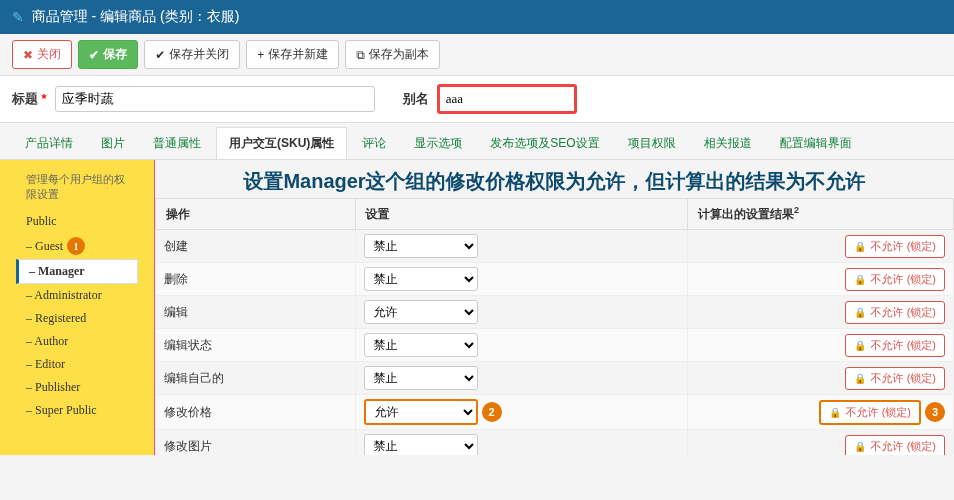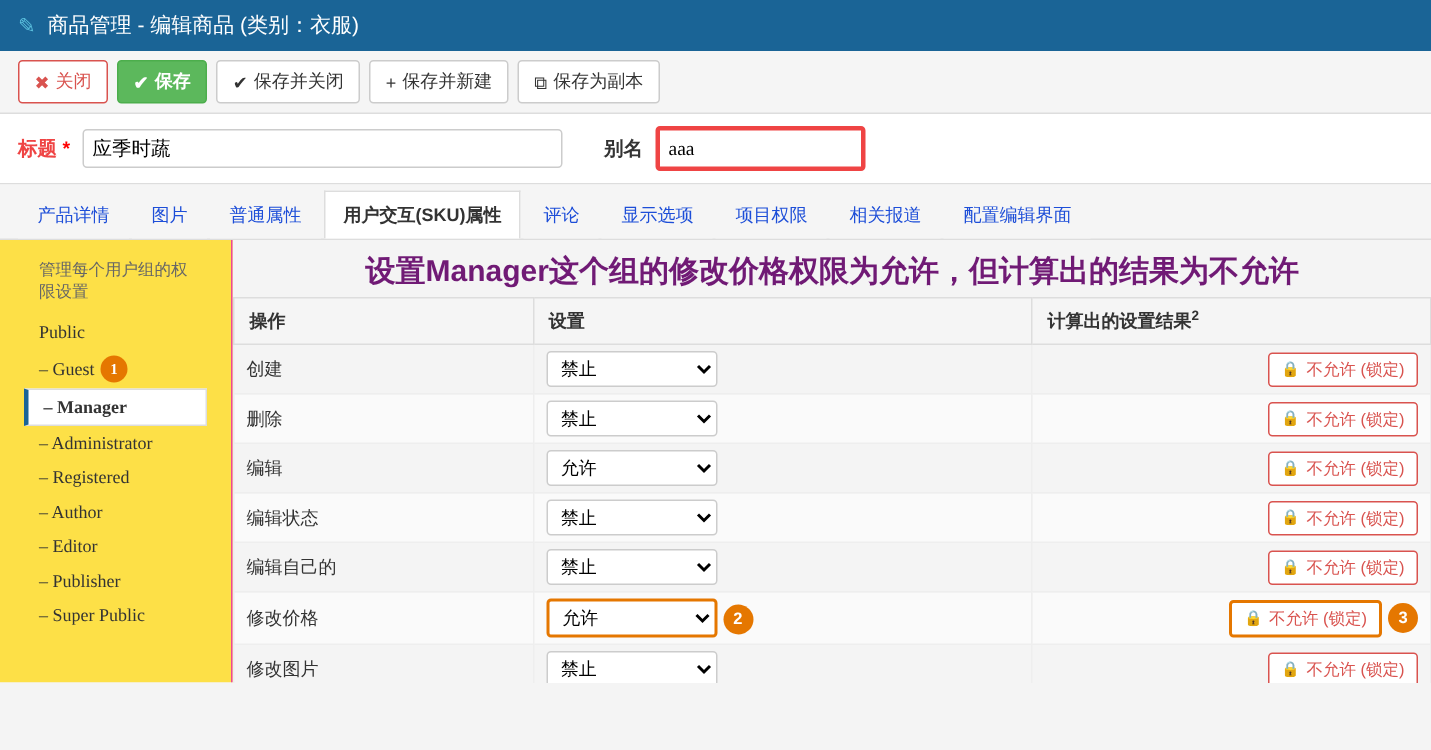--- a/index.html
+++ b/index.html
@@ -60,21 +60,21 @@
     
     .form-area {
       background: #fff;
       padding: 8px 12px;
       border-bottom: 1px solid #ddd;
       display: flex;
       align-items: center;
       gap: 8px;
     }
     .form-area label { font-size: 13px; font-weight: bold; color: #333; }
-    .form-area span { color: #ef4444; }
+    .form-area span { color: #404040; }
     .form-area input {
       width: 320px;
       padding: 4px 6px;
       border: 1px solid #ccc;
       border-radius: 3px;
       font-size: 13px;
       font-family: Liberation Serif, serif;
     }
     .form-area .alias-label { margin-left: 20px; }
     .form-area .alias-input {
@@ -94,21 +94,21 @@
     }
     .tab-item {
       padding: 7px 12px;
       font-size: 12px;
       cursor: pointer;
       border: 1px solid transparent;
       border-bottom: none;
       margin-right: 2px;
       margin-top: 4px;
       background: #f5f5f5;
-      color: #1d4ed8;
+      color: #15803d;
     }
     .tab-item.active {
       background: #fff;
       border-color: #ddd;
       color: #333;
       font-weight: bold;
     }
 
     
     .content {
@@ -161,21 +161,21 @@
 
     
     .main-content {
       flex: 1;
       overflow-y: auto;
       overflow-x: hidden;
     }
 
     
     .annotation-text {
-      color: #701a75;
+      color: #0c4a6e;
       font-size: 20px;
       font-weight: bold;
       text-align: center;
       padding: 8px 10px 4px;
       line-height: 1.3;
     }
 
     
     .permissions-table {
       width: 100%;
@@ -292,20 +292,21 @@
   <input type="text" class="alias-input" value="aaa" style="">
 </div>
 
 <div class="tabs">
 <div class="tab-item">产品详情</div>
     <div class="tab-item">图片</div>
     <div class="tab-item">普通属性</div>
     <div class="tab-item active">用户交互(SKU)属性</div>
     <div class="tab-item">评论</div>
     <div class="tab-item">显示选项</div>
+    <div class="tab-item">发布选项及SEO设置</div>
     <div class="tab-item">项目权限</div>
     <div class="tab-item">相关报道</div>
     <div class="tab-item">配置编辑界面</div>
   </div>
 
 <div class="content">
 
   <div class="sidebar">
     <div class="sidebar-title">管理每个用户组的权限设置</div>
   <div class="sidebar-item">Public</div>

